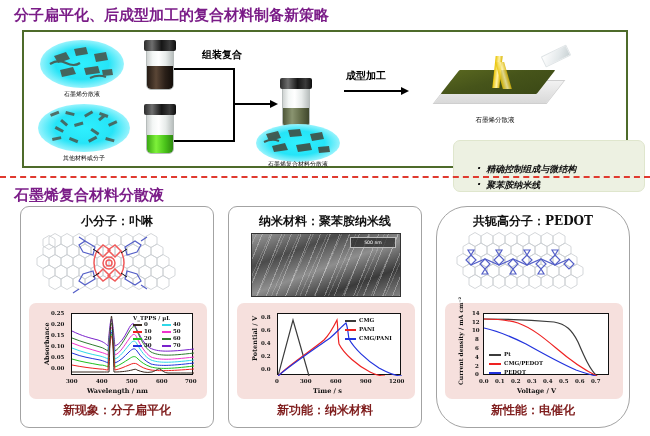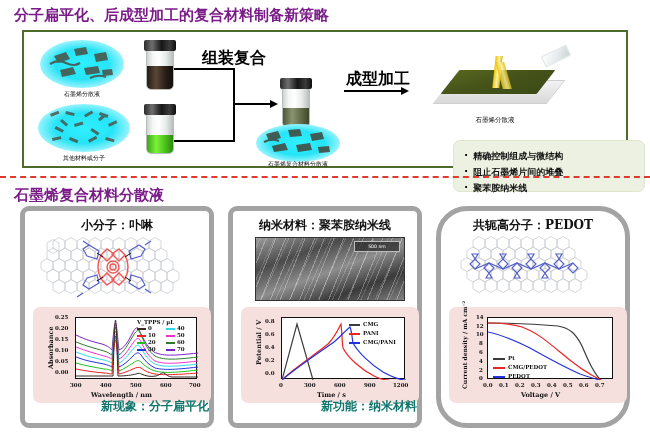--- a/index.html
+++ b/index.html
@@ -56,21 +56,21 @@
   }
 
   
   .hline{position:absolute;background:#000;height:1.5px;}
   .vline{position:absolute;background:#000;width:1.5px;}
   .arrowhead{
     position:absolute;width:0;height:0;
     border-top:4px solid transparent;border-bottom:4px solid transparent;border-left:8px solid #000;
   }
   .proc-label{
-    position:absolute;font-weight:bold;font-size:16px;color:#000;white-space:nowrap;
+    position:absolute;font-weight:bold;font-size:10px;color:#000;white-space:nowrap;
     font-family:"DejaVu Sans","Liberation Sans",sans-serif;
   }
 
   
   .substrate{
     position:absolute;
     background:linear-gradient(180deg,#f2f2f2,#d9d9d9);
     transform:skewX(-38deg);
     border:1px solid #cfcfcf;
   }
@@ -93,50 +93,50 @@
   
   .bullets{
     position:absolute;left:429px;top:108px;width:192px;height:52px;
     background:#edf1e2;border:1px solid #dfe6cd;border-radius:7px;box-sizing:border-box;
     padding:3px 6px 0 6px;
   }
   .bullets li{
     list-style:none;font-size:9px;font-weight:bold;color:#111;line-height:15px;
     white-space:nowrap;font-family:"DejaVu Sans","Liberation Sans",sans-serif;
   }
-  .bullets ul{margin:4px;padding:0;}
+  .bullets ul{margin:17px;padding:0;font-style:italic;}
   .bullets li:before{content:"\00B7";margin-right:5px;font-size:11px;}
 
   
   .divider{
     position:absolute;left:0;top:176px;width:650px;height:0;
     border-top:2px dashed #e03a2f;
   }
 
   
   .panel{
     position:absolute;top:206px;width:194px;height:222px;
-    border:5px solid #a3a3a3;border-radius:9px;background:#ffffff;box-sizing:border-box;
+    border:1px solid #a3a3a3;border-radius:9px;background:#ffffff;box-sizing:border-box;
   }
   #panel-1{left:20px;}
   #panel-2{left:228px;}
   #panel-3{left:436px;border-radius:31px;}
   .panel-title{
     position:absolute;left:0;top:6px;width:100%;text-align:center;
     font-size:12px;font-weight:bold;color:#111;white-space:nowrap;
     font-family:"DejaVu Serif","Liberation Serif",serif;
   }
   .panel-structure{position:absolute;left:8px;top:24px;width:178px;height:68px;overflow:hidden;}
   .chart-card{
     position:absolute;left:8px;top:96px;width:178px;height:96px;
     background:#f6e0dd;border-radius:7px;
   }
   .panel-footer{
-    position:absolute;left:0;bottom:8px;width:100%;text-align:right;
-    font-size:12px;font-weight:bold;color:#0f766e;white-space:nowrap;
+    position:absolute;left:0;bottom:8px;width:100%;text-align:center;
+    font-size:12px;font-weight:bold;color:#7f1d1d;white-space:nowrap;
     font-family:"DejaVu Sans","Liberation Sans",sans-serif;
   }
 
   
   .plot{position:absolute;background:#ffffff;border:1px solid #111;box-sizing:border-box;}
   .ax-label{
     position:absolute;font-size:6.5px;font-weight:bold;color:#111;white-space:nowrap;
     font-family:"DejaVu Serif","Liberation Serif",serif;
   }
   .tick-label{
@@ -264,21 +264,20 @@
       <div class="film" style="left:30px;top:22px;width:96px;height:24px;"></div>
       <div class="peel" style="left:74px;top:8px;width:7px;height:32px;transform:skewX(-6deg);"></div>
       <div class="peel" style="left:79px;top:14px;width:9px;height:27px;transform:skewX(16deg);opacity:.82;"></div>
       <div class="slide-chip" style="left:122px;top:2px;"></div>
     </div>
     <div class="cap-label" style="left:416px;top:84px;width:110px;font-size:6.5px;">石墨烯分散液</div>
 
     <div class="bullets">
       <ul>
         <li>精确控制组成与微结构</li>
-        <li>阻止石墨烯片间的堆叠</li>
         <li>聚苯胺纳米线</li>
       </ul>
     </div>
   </div>
 
   <div class="divider"></div>
 
   <div class="section-title" id="title-2">石墨烯复合材料分散液</div>
 
   <div class="panel" id="panel-1">
@@ -495,15 +494,16 @@
       <div class="ax-label ylabel-rot" style="left:12px;top:82px;font-size:6px;">Current density / mA cm⁻²</div>
 
       <div class="legend-line" style="left:44px;top:51px;width:12px;background:#3b3b3b;"></div>
       <div class="legend-text" style="left:59px;top:48px;">Pt</div>
       <div class="legend-line" style="left:44px;top:60px;width:12px;background:#ee2222;"></div>
       <div class="legend-text" style="left:59px;top:57px;">CMG/PEDOT</div>
       <div class="legend-line" style="left:44px;top:69px;width:12px;background:#2233dd;"></div>
       <div class="legend-text" style="left:59px;top:66px;">PEDOT</div>
     </div>
 
+    <div class="panel-footer">新性能：电催化</div>
   </div>
 
 </div>
 
 </body></html>

